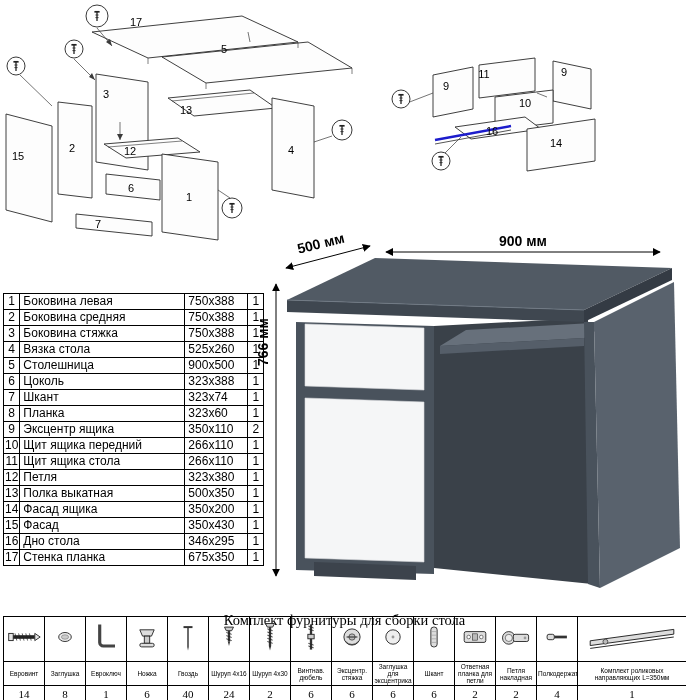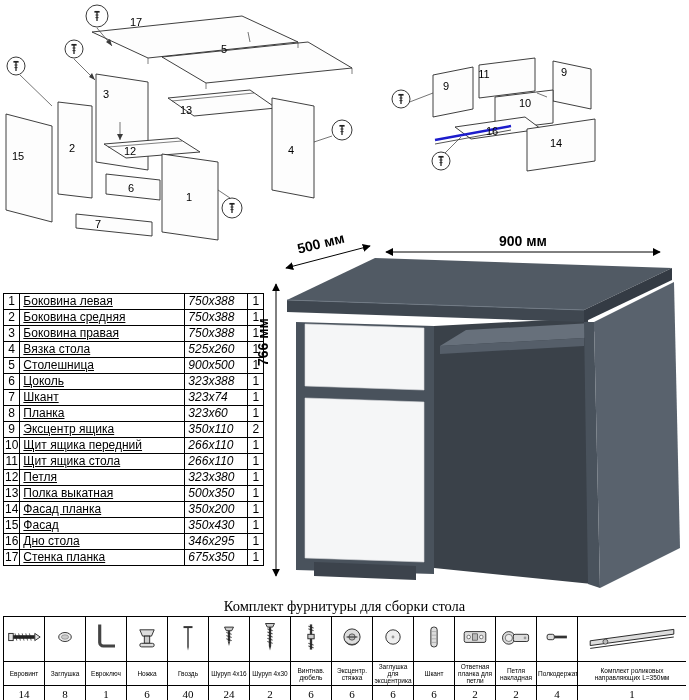--- a/index.html
+++ b/index.html
@@ -6,24 +6,24 @@
   .page{position:relative;width:686px;height:700px;background:#fff;overflow:hidden;
         font-family:"Liberation Sans",sans-serif;color:#000;}
   svg.abs{position:absolute;}
   .diag-left{left:0;top:2px;width:370px;height:248px;}
   .diag-right{left:377px;top:45px;width:312px;height:155px;}
   .desk-svg{left:258px;top:232px;width:431px;height:372px;}
   .parts-table{position:absolute;left:3px;top:293px;border-collapse:collapse;background:#fff;}
   .parts-table td{border:1px solid #000;font-size:12px;height:15px;line-height:15px;
                   padding:0 3px;white-space:nowrap;}
   .parts-table .c-num{width:13px;text-align:center;padding:0 1px;}
-  .parts-table .c-name{width:158px;text-decoration:underline;}
-  .parts-table .c-size{width:56px;font-style:italic;}
+  .parts-table .c-name{width:158px;}
+  .parts-table .c-size{width:56px;}
   .parts-table .c-qty{width:13px;text-align:center;padding:0 1px;}
-  .hw-title{position:absolute;left:0;top:598px;width:689px;text-align:center;
+  .hw-title{position:absolute;left:0;top:612px;width:689px;text-align:center;
             font-family:"Liberation Serif",serif;font-size:14.5px;}
   .hw-table{position:absolute;left:3px;top:616px;width:683px;border-collapse:collapse;table-layout:fixed;}
   .hw-table td{border:1px solid #000;text-align:center;vertical-align:middle;overflow:hidden;}
   .hw-table .r-icon td{height:42px;}
   .hw-table .r-label td{height:16px;font-size:6.5px;line-height:7px;padding:1px 1px;
                         font-family:"Liberation Sans",sans-serif;vertical-align:middle;}
   .hw-table .r-qty td{height:14px;font-size:11px;font-family:"Liberation Serif",serif;}
   .hwicon{width:36px;height:38px;}
   .hwicon-wide{width:100px;height:38px;}
   text{font-family:"Liberation Sans",sans-serif;}
@@ -165,21 +165,21 @@
           <td class="c-qty">1</td>
         </tr>
       <tr>
           <td class="c-num">2</td>
           <td class="c-name">Боковина средняя</td>
           <td class="c-size">750x388</td>
           <td class="c-qty">1</td>
         </tr>
       <tr>
           <td class="c-num">3</td>
-          <td class="c-name">Боковина правая</td>
+          <td class="c-name">Боковина стяжка</td>
           <td class="c-size">750x388</td>
           <td class="c-qty">1</td>
         </tr>
       <tr>
           <td class="c-num">4</td>
           <td class="c-name">Вязка стола</td>
           <td class="c-size">525x260</td>
           <td class="c-qty">1</td>
         </tr>
       <tr>
@@ -231,21 +231,21 @@
           <td class="c-qty">1</td>
         </tr>
       <tr>
           <td class="c-num">13</td>
           <td class="c-name">Полка выкатная</td>
           <td class="c-size">500x350</td>
           <td class="c-qty">1</td>
         </tr>
       <tr>
           <td class="c-num">14</td>
-          <td class="c-name">Фасад планка</td>
+          <td class="c-name">Фасад ящика</td>
           <td class="c-size">350x200</td>
           <td class="c-qty">1</td>
         </tr>
       <tr>
           <td class="c-num">15</td>
           <td class="c-name">Фасад</td>
           <td class="c-size">350x430</td>
           <td class="c-qty">1</td>
         </tr>
       <tr>

